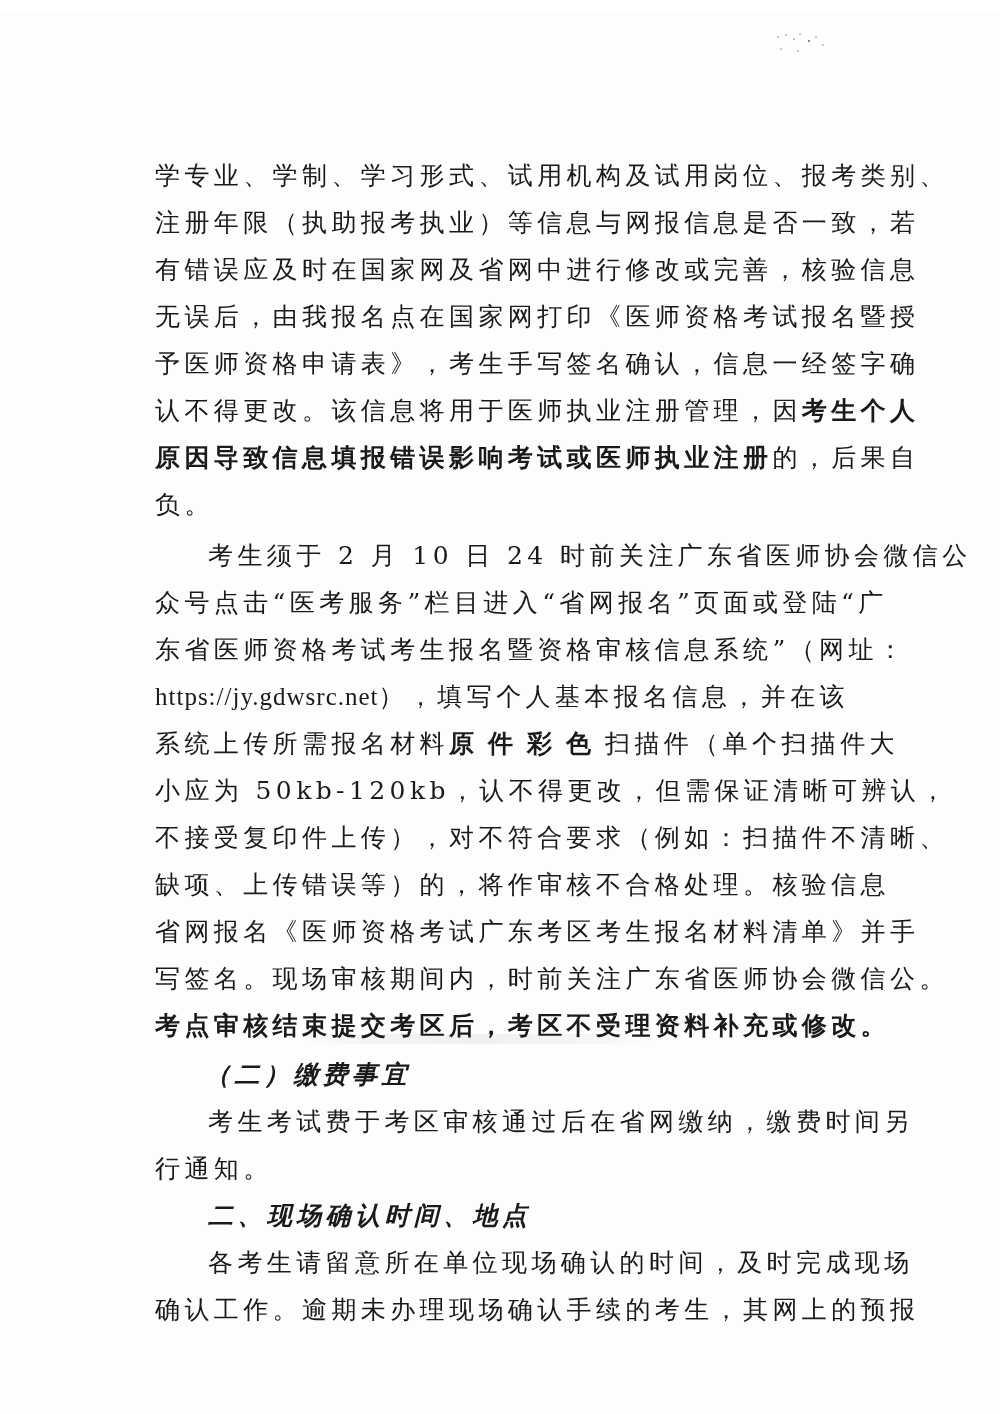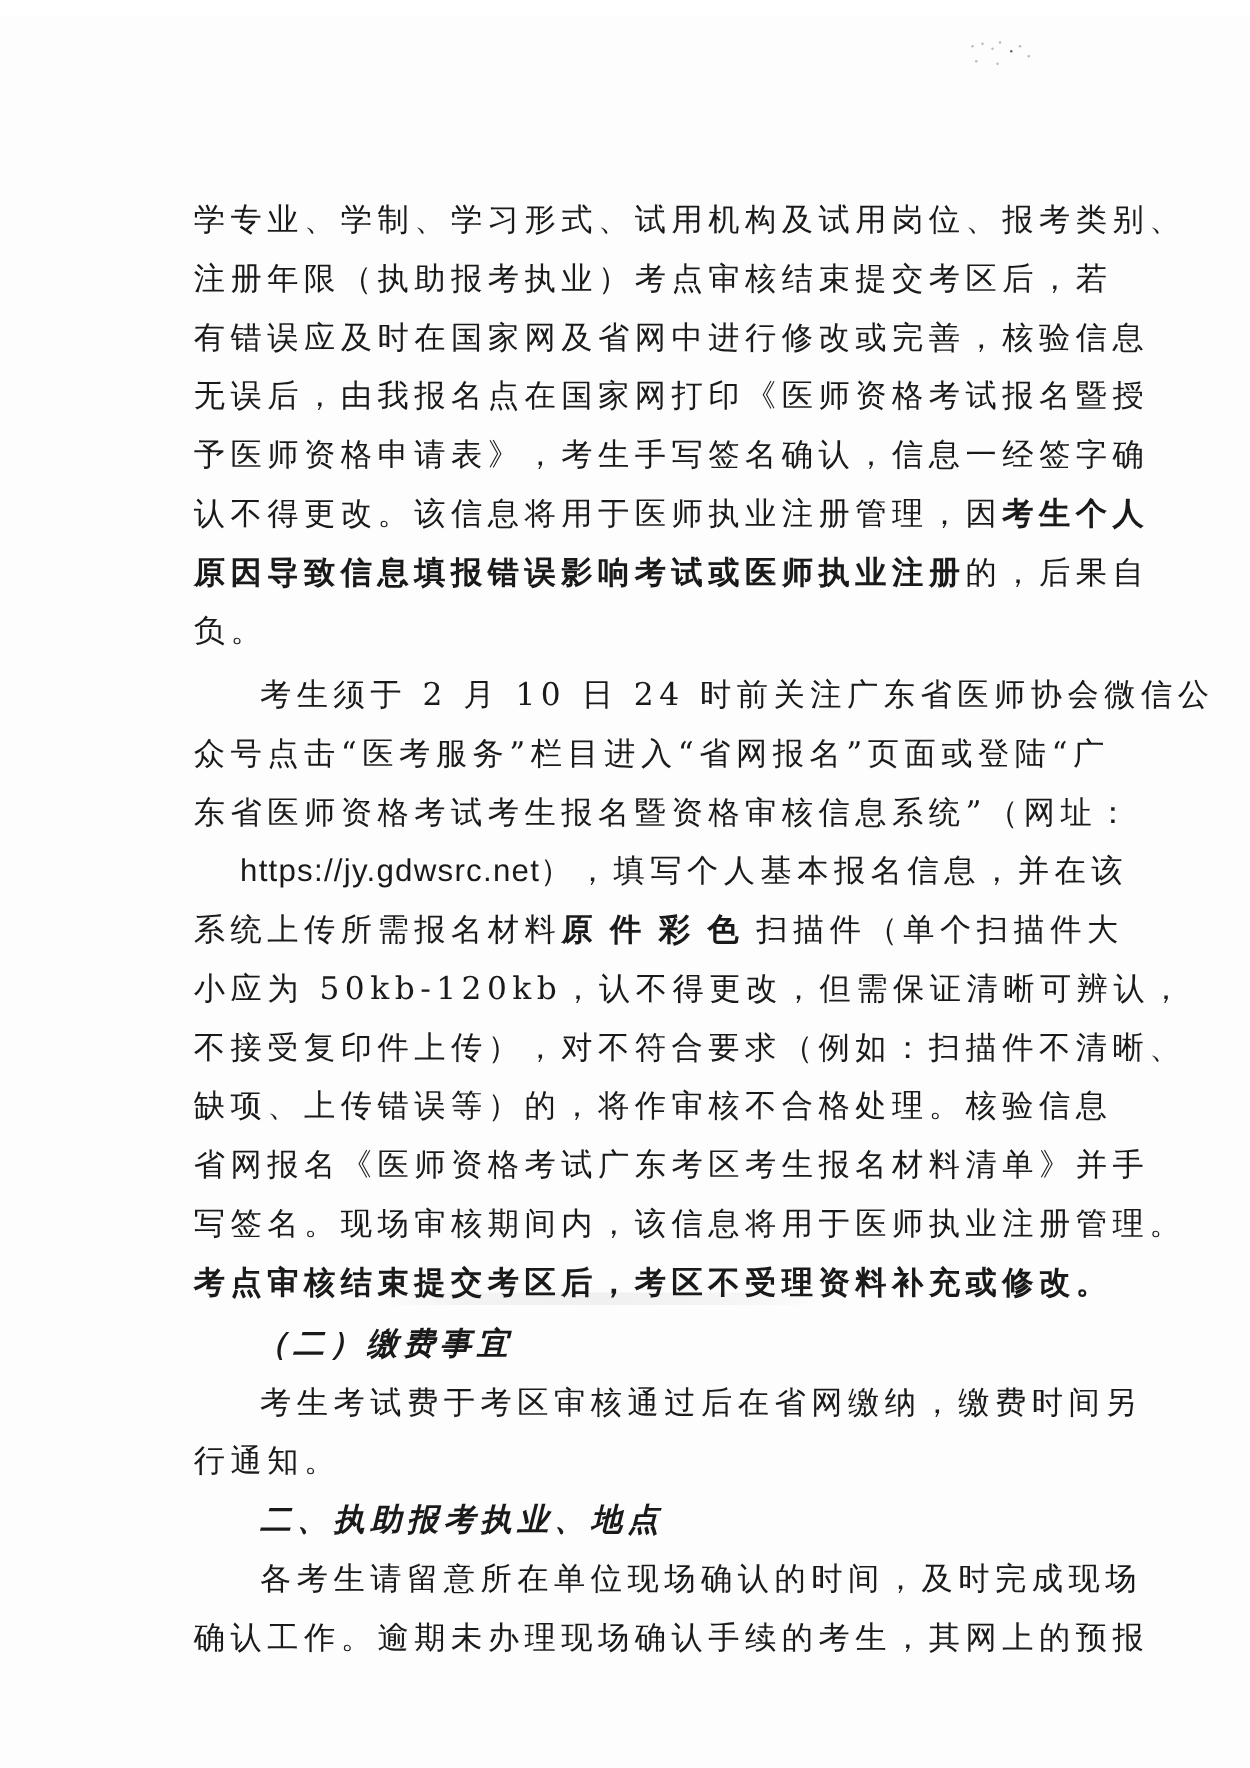--- a/index.html
+++ b/index.html
@@ -54,23 +54,22 @@
       text-underline-offset: 5px;
       font-weight: bold;
       letter-spacing: 14px;
     }
     .heading {
       font-weight: bold;
       font-family: "DejaVu Sans", "Liberation Sans", sans-serif;
       font-style: italic;
     }
     .url {
-      font-family: Liberation Sans, sans-serif;
+      font-family: Liberation Serif, serif;
       letter-spacing: 1px;
-      margin-left: 37px;
     }
     .faint-line {
       position: absolute;
       left: 300px; top: 1022px;
       width: 360px; height: 10px;
       background: linear-gradient(90deg, rgba(0,0,0,0) 0%, rgba(0,0,0,0.04) 20%, rgba(0,0,0,0.05) 50%, rgba(0,0,0,0.03) 80%, rgba(0,0,0,0) 100%);
     }
   </style>
 </head>
 <body>
@@ -88,21 +87,21 @@
     <span style="left:5px;top:18px"></span>
     <span style="left:22px;top:20px"></span>
   </div>
 
   <div class="faint-line"></div>
 
   <div class="body-text">
 
     <div>
       <span class="line">学专业、学制、学习形式、试用机构及试用岗位、报考类别、</span>
-      <span class="line">注册年限（执助报考执业）考点审核结束提交考区后，若</span>
+      <span class="line">注册年限（执助报考执业）等信息与网报信息是否一致，若</span>
       <span class="line">有错误应及时在国家网及省网中进行修改或完善，核验信息</span>
       <span class="line">无误后，由我报名点在国家网打印《医师资格考试报名暨授</span>
       <span class="line">予医师资格申请表》，考生手写签名确认，信息一经签字确</span>
       <span class="line">
         <span>认不得更改。该信息将用于医师执业注册管理，因</span><span class="bold">考生个人</span>
       </span>
       <span class="line">
         <span class="bold">原因导致信息填报错误影响考试或医师执业注册</span><span>的，后果自</span>
       </span>
       <span class="line">负。</span>
@@ -115,30 +114,30 @@
       <span class="line">
         <span class="url">https://jy.gdwsrc.net</span><span>），填写个人基本报名信息，并在该</span>
       </span>
       <span class="line">
         <span>系统上传所需报名材料</span><span class="u">原件彩色</span><span>扫描件（单个扫描件大</span>
       </span>
       <span class="line">小应为 50kb-120kb，认不得更改，但需保证清晰可辨认，</span>
       <span class="line">不接受复印件上传），对不符合要求（例如：扫描件不清晰、</span>
       <span class="line">缺项、上传错误等）的，将作审核不合格处理。核验信息</span>
       <span class="line">省网报名《医师资格考试广东考区考生报名材料清单》并手</span>
-      <span class="line">写签名。现场审核期间内，该信息将用于医师执业注册管理。</span>
+      <span class="line">写签名。现场审核期间内，时前关注广东省医师协会微信公。</span>
       <span class="line bold">考点审核结束提交考区后，考区不受理资料补充或修改。</span>
     </div>
 
     <div style="margin-top:2px">
       <span class="line heading indent-sm">（二）缴费事宜</span>
       <span class="line indent">考生考试费于考区审核通过后在省网缴纳，缴费时间另</span>
       <span class="line">行通知。</span>
     </div>
 
     <div>
-      <span class="line heading indent">二、执助报考执业、地点</span>
+      <span class="line heading indent">二、现场确认时间、地点</span>
       <span class="line indent">各考生请留意所在单位现场确认的时间，及时完成现场</span>
       <span class="line">确认工作。逾期未办理现场确认手续的考生，其网上的预报</span>
     </div>
 
   </div>
 </div>
 
 </body></html>

